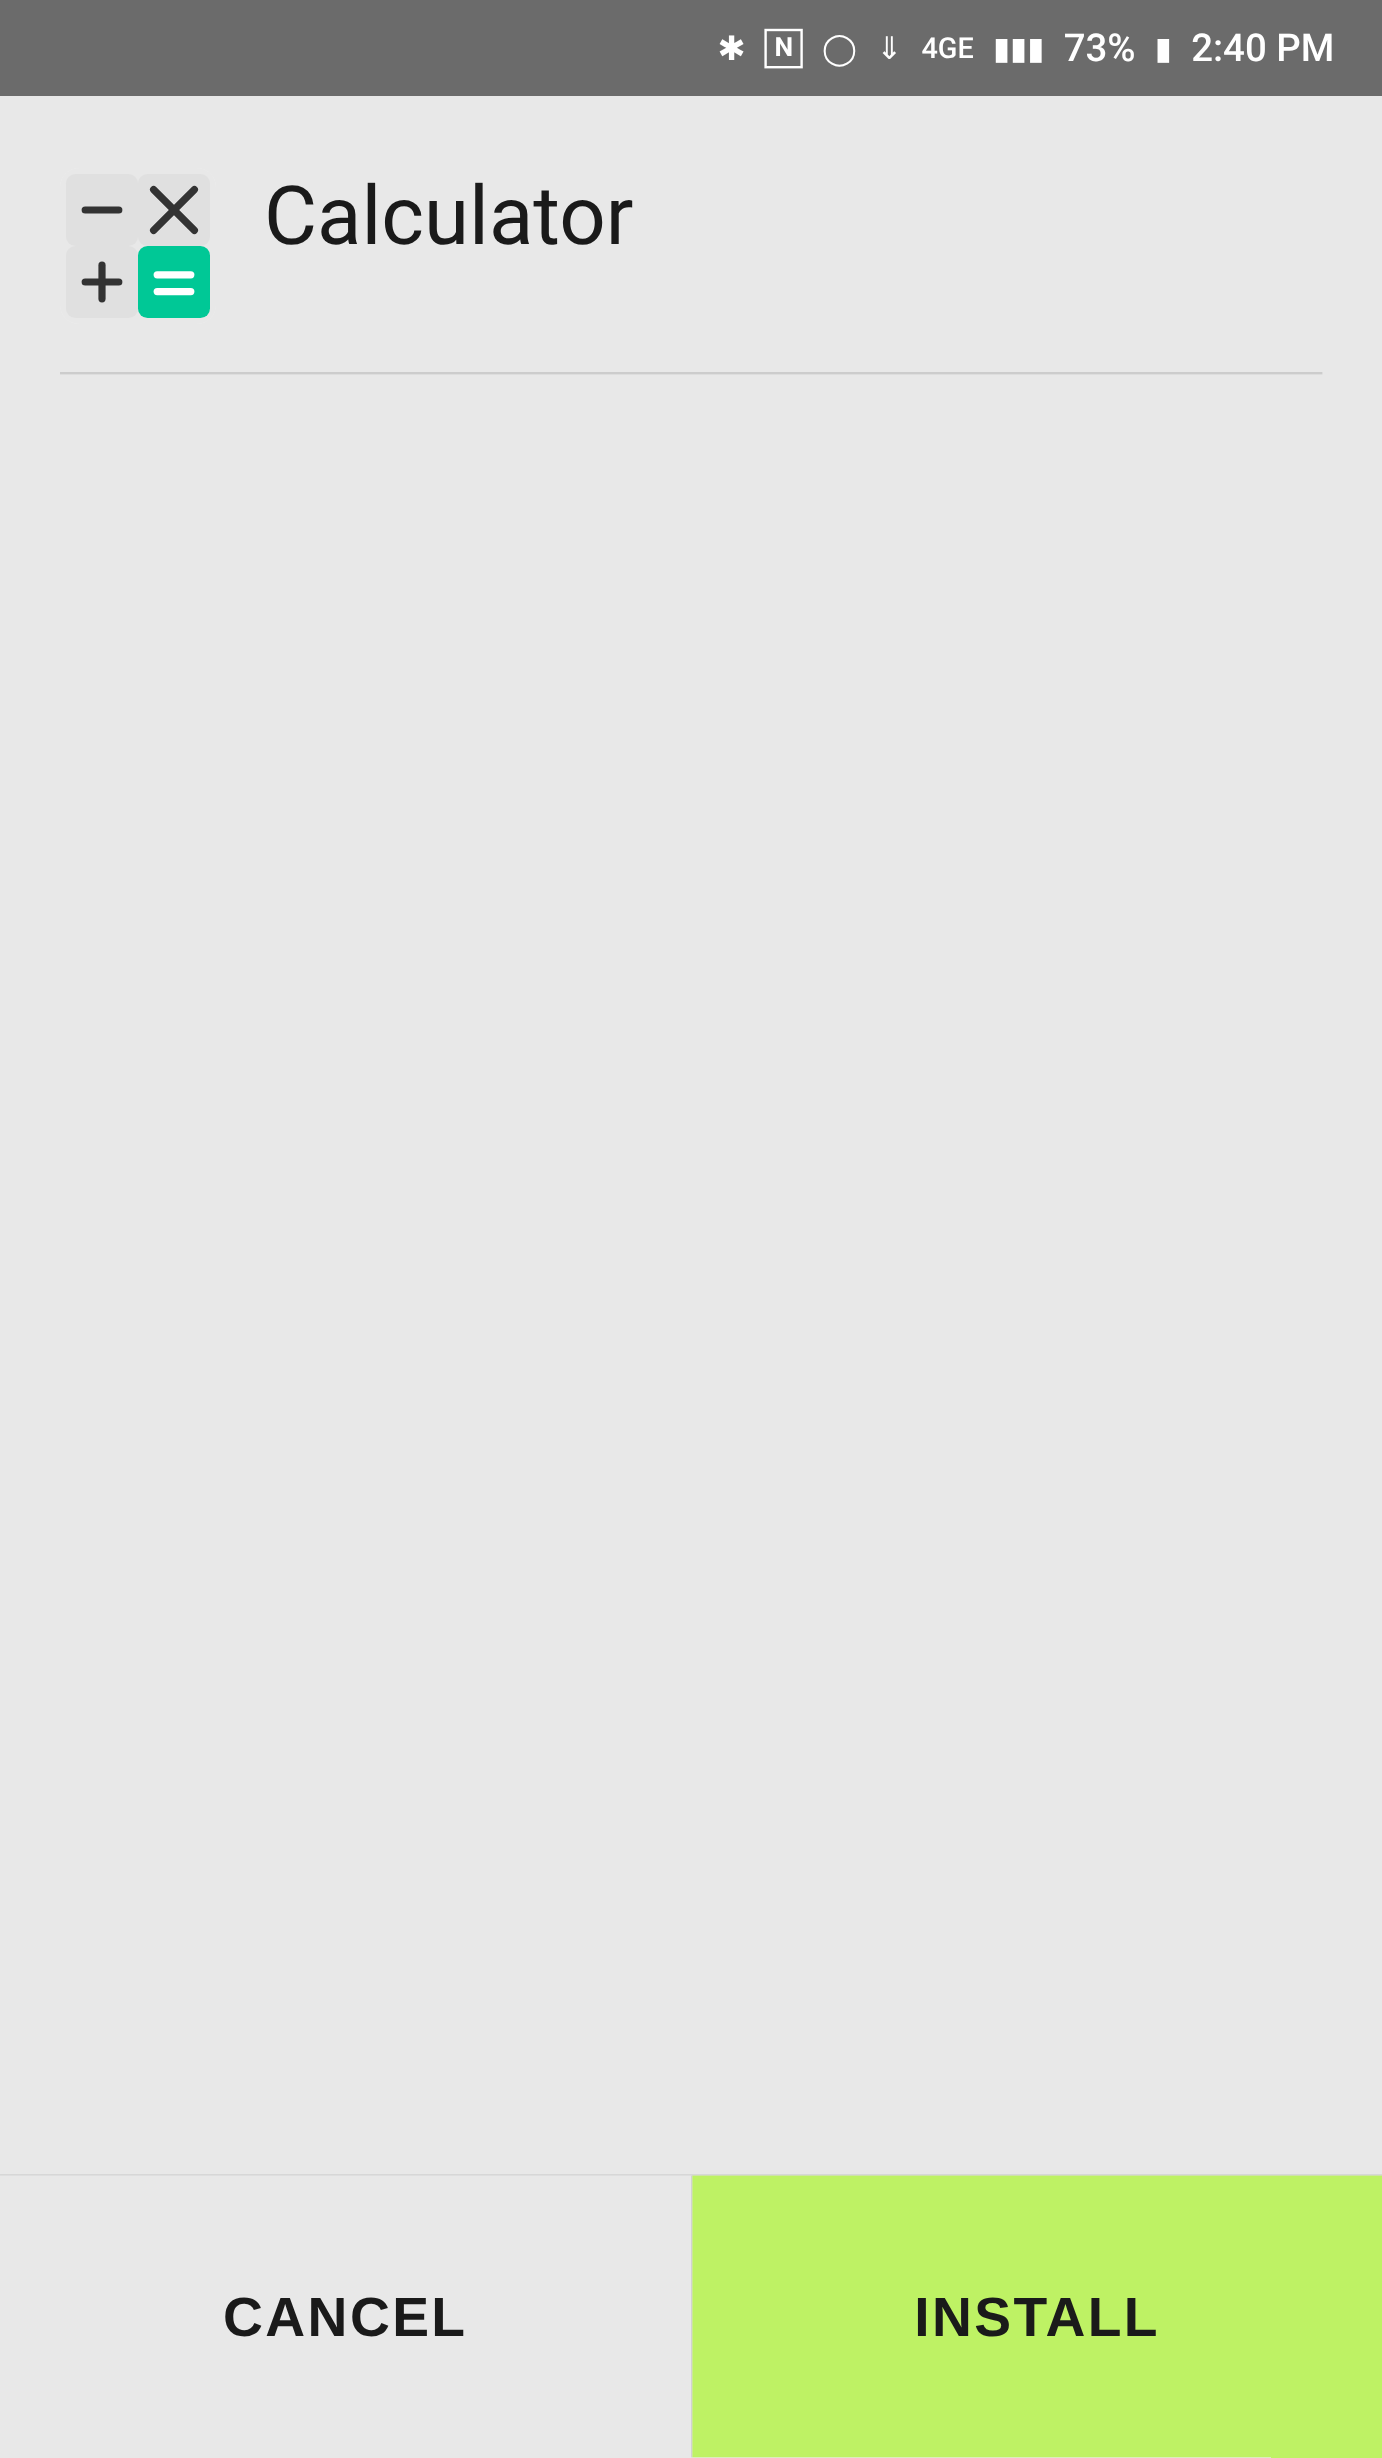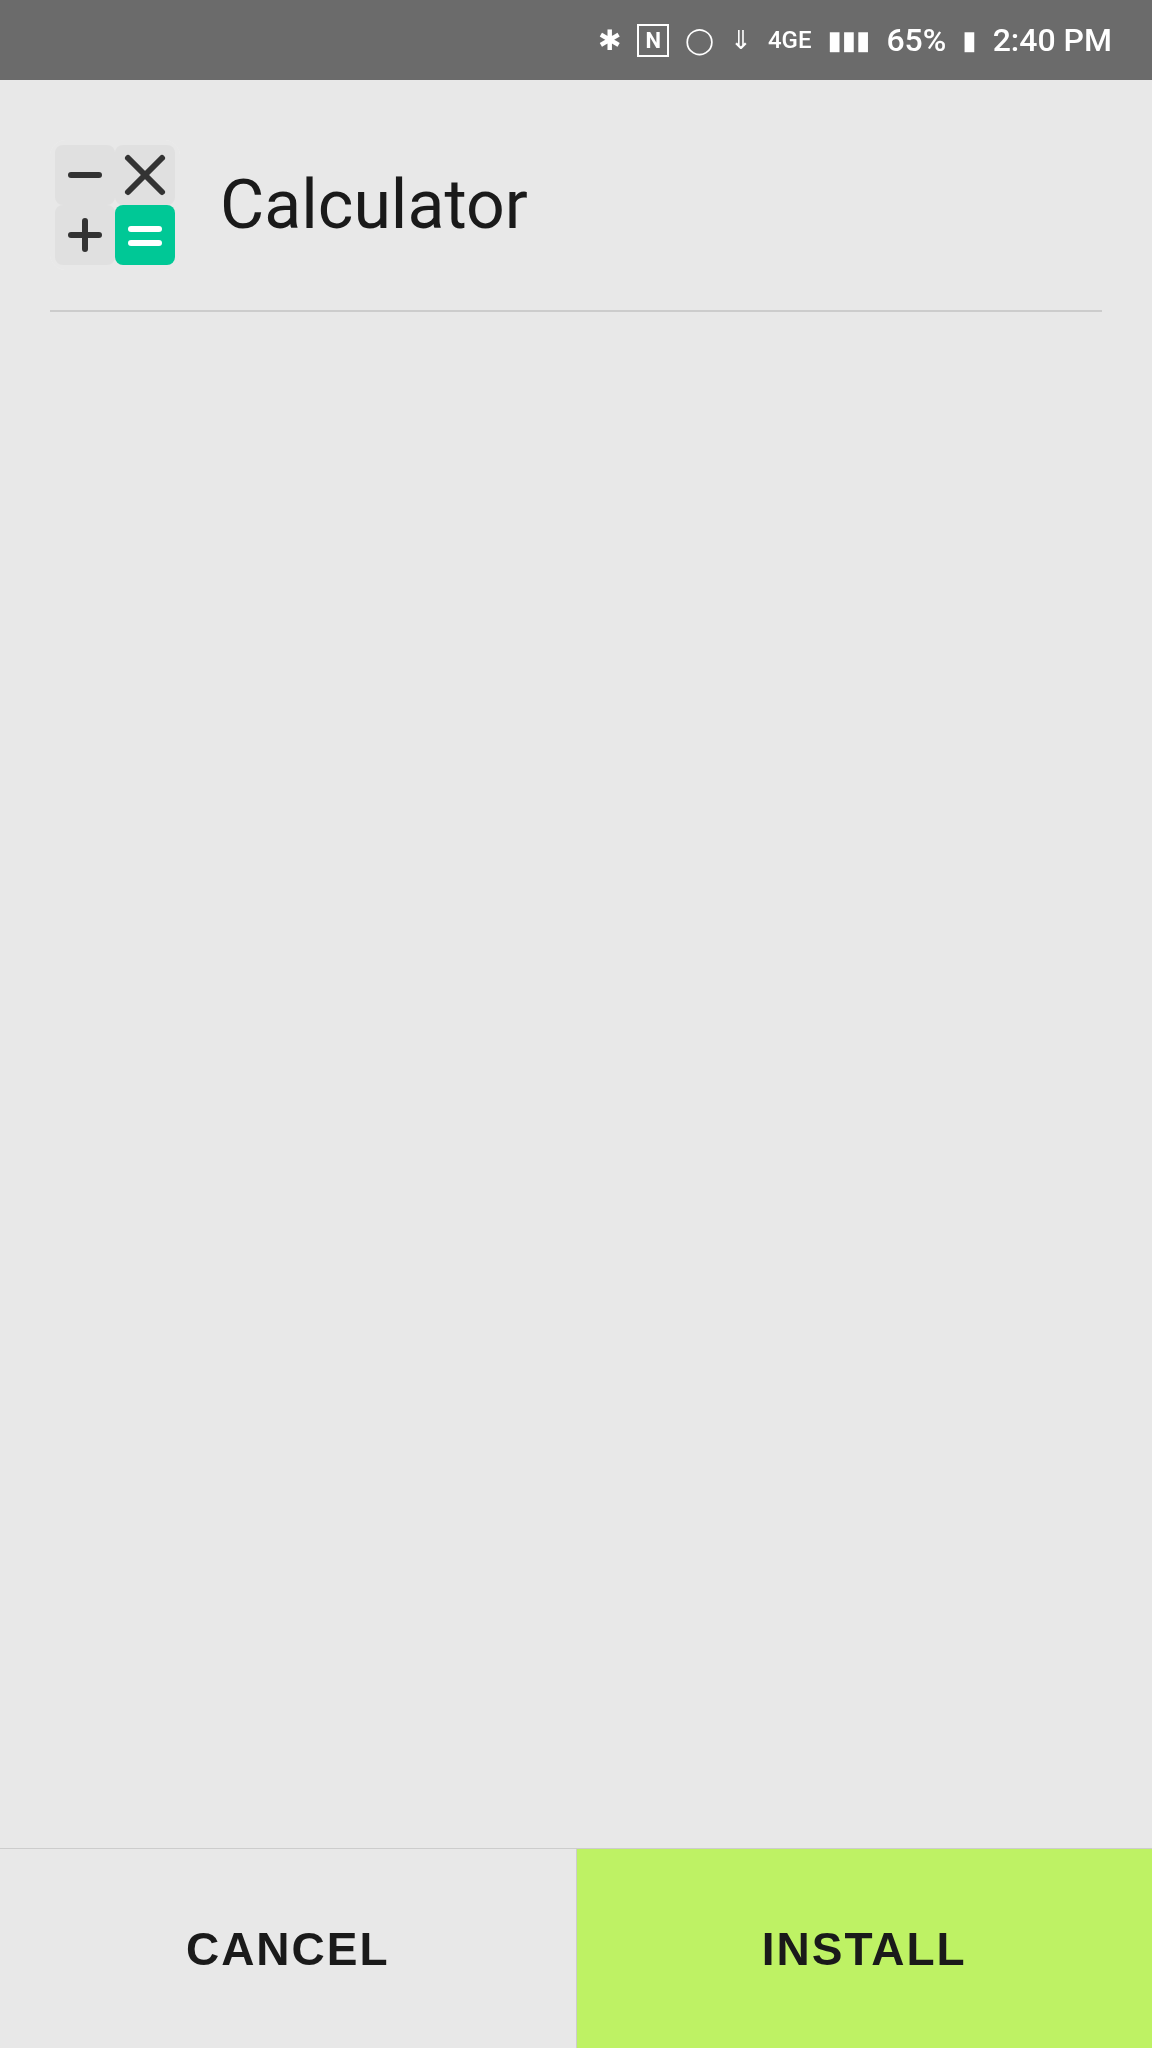--- a/index.html
+++ b/index.html
@@ -48,21 +48,21 @@
 
     
     .main-content {
       width: 100%;
       padding: 60px 50px 0 50px;
     }
 
     
     .app-header {
       display: flex;
-      align-items: center;
+      align-items: flex-start;
       gap: 40px;
       padding-bottom: 40px;
     }
 
     .app-icon {
       width: 130px;
       height: 130px;
       border-radius: 16px;
       overflow: hidden;
       flex-shrink: 0;
@@ -94,21 +94,21 @@
       line-height: 1.4;
       padding: 0 10px;
     }
 
     
     .bottom-buttons {
       position: absolute;
       bottom: 0;
       left: 0;
       width: 100%;
-      height: 200px;
+      height: 236px;
       display: flex;
       border-top: 1px solid #cccccc;
     }
 
     .btn-cancel {
       flex: 1;
       background-color: #e8e8e8;
       border: none;
       font-size: 46px;
       font-weight: 700;
@@ -133,21 +133,21 @@
 <body>
 
 <div class="status-bar">
   <div class="status-bar-icons">
     <span class="status-icon">✱</span>
     <span class="status-icon" style="border:2px solid white; padding:2px 6px; font-size:22px; font-weight:bold;">N</span>
     <span class="status-icon" style="font-size:26px;">◯</span>
     <span class="status-icon" style="font-size:26px;">⇓</span>
     <span class="status-text" style="font-size:24px;">4GE</span>
     <span class="status-icon" style="font-size:26px;">▮▮▮</span>
-    <span class="status-text">65%</span>
+    <span class="status-text">73%</span>
     <span class="status-icon" style="font-size:26px;">▮</span>
     <span class="status-text">2:40 PM</span>
   </div>
 </div>
 
 <div class="main-content">
 
   <div class="app-header">
     <div class="app-icon">
       <svg class="app-icon-svg" viewBox="0 0 130 130" xmlns="http://www.w3.org/2000/svg">

